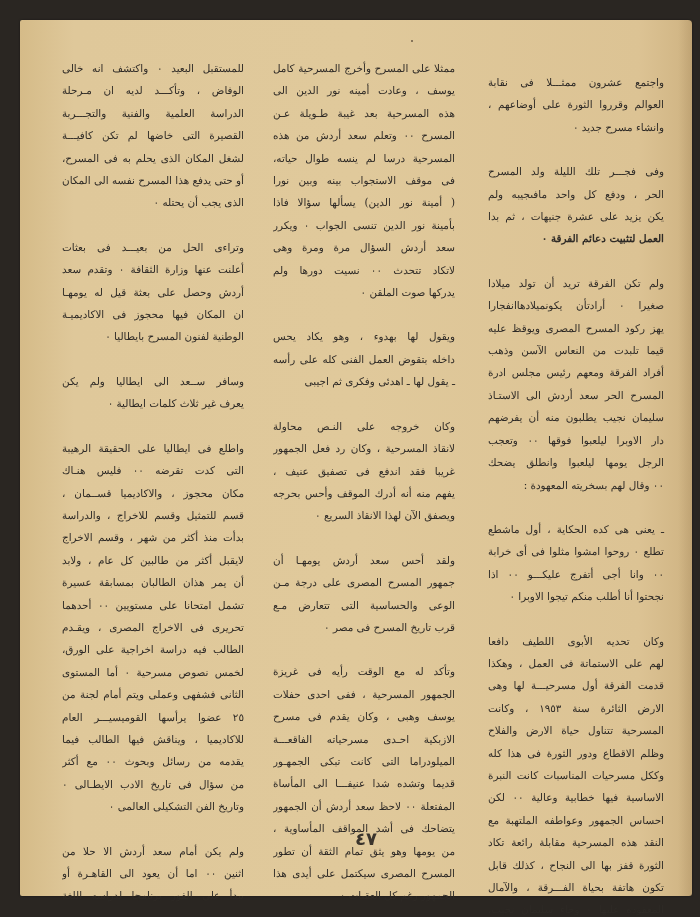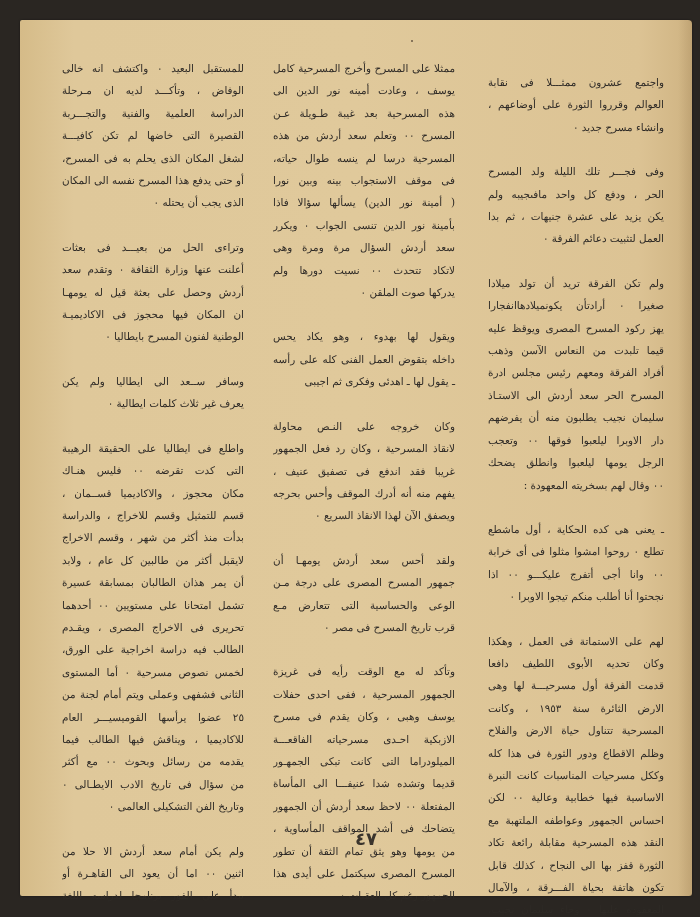--- a/index.html
+++ b/index.html
@@ -28,43 +28,43 @@
 <div class="col col-right" id="col-right">
     <p>
       <span class="line">واجتمع عشرون ممثـــلا فى نقابة</span>
       <span class="line">العوالم وقرروا الثورة على أوضاعهم ،</span>
       <span class="line" style="text-align-last: right;">وانشاء مسرح جديد ٠</span>
     </p>
     <p>
       <span class="line">وفى فجـــر تلك الليلة ولد المسرح</span>
       <span class="line">الحر ، ودفع كل واحد مافىجيبه ولم</span>
       <span class="line">يكن يزيد على عشرة جنيهات ، ثم بدا</span>
-      <span class="line" style="text-align-last: right;">العمل لتثبيت دعائم الفرقة ٠</span>
+      <span class="line" style="text-align-last: right; font-weight: bold;">العمل لتثبيت دعائم الفرقة ٠</span>
     </p>
     <p>
       <span class="line">ولم تكن الفرقة تريد أن تولد ميلادا</span>
       <span class="line">صغيرا ٠ أرادتأن يكونميلادهاانفجارا</span>
       <span class="line">يهز ركود المسرح المصرى ويوقظ عليه</span>
       <span class="line">قيما تلبدت من النعاس الآسن وذهب</span>
       <span class="line">أفراد الفرقة ومعهم رئيس مجلس ادرة</span>
       <span class="line">المسرح الحر سعد أردش الى الاستـاذ</span>
       <span class="line">سليمان نجيب يطلبون منه أن يفرضهم</span>
       <span class="line">دار الاوبرا ليلعبوا فوقها ٠٠ وتعجب</span>
       <span class="line">الرجل يومها ليلعبوا وانطلق يضحك</span>
       <span class="line" style="text-align-last: right;">٠٠ وقال لهم بسخريته المعهودة :</span>
     </p>
     <p>
       <span class="line">ـ يعنى هى كده الحكاية ، أول ماشطع</span>
       <span class="line">تطلع ٠ روحوا امشوا مثلوا فى أى خرابة</span>
       <span class="line">٠٠ وانا أجى أتفرج عليكـــو ٠٠ اذا</span>
       <span class="line" style="text-align-last: right;">نجحتوا أنا أطلب منكم تيجوا الاوبرا ٠</span>
     </p>
     <p>
+      <span class="line">وكان تحديه الأبوى اللطيف دافعا</span>
       <span class="line">لهم على الاستماتة فى العمل ، وهكذا</span>
-      <span class="line">وكان تحديه الأبوى اللطيف دافعا</span>
       <span class="line">قدمت الفرقة أول مسرحيـــة لها وهى</span>
       <span class="line">الارض الثائرة سنة ١٩٥٣ ، وكانت</span>
       <span class="line">المسرحية تتناول حياة الارض والفلاح</span>
       <span class="line">وظلم الاقطاع ودور الثورة فى هذا كله</span>
       <span class="line">وككل مسرحيات المناسبات كانت النبرة</span>
       <span class="line">الاساسية فيها خطابية وعالية ٠٠ لكن</span>
       <span class="line">احساس الجمهور وعواطفه الملتهبة مع</span>
       <span class="line">النقد هذه المسرحية مقابلة رائعة تكاد</span>
       <span class="line">الثورة قفز بها الى النجاح ، كذلك قابل</span>
       <span class="line">تكون هاتفة بحياة الفـــرقة ، والآمال</span>

